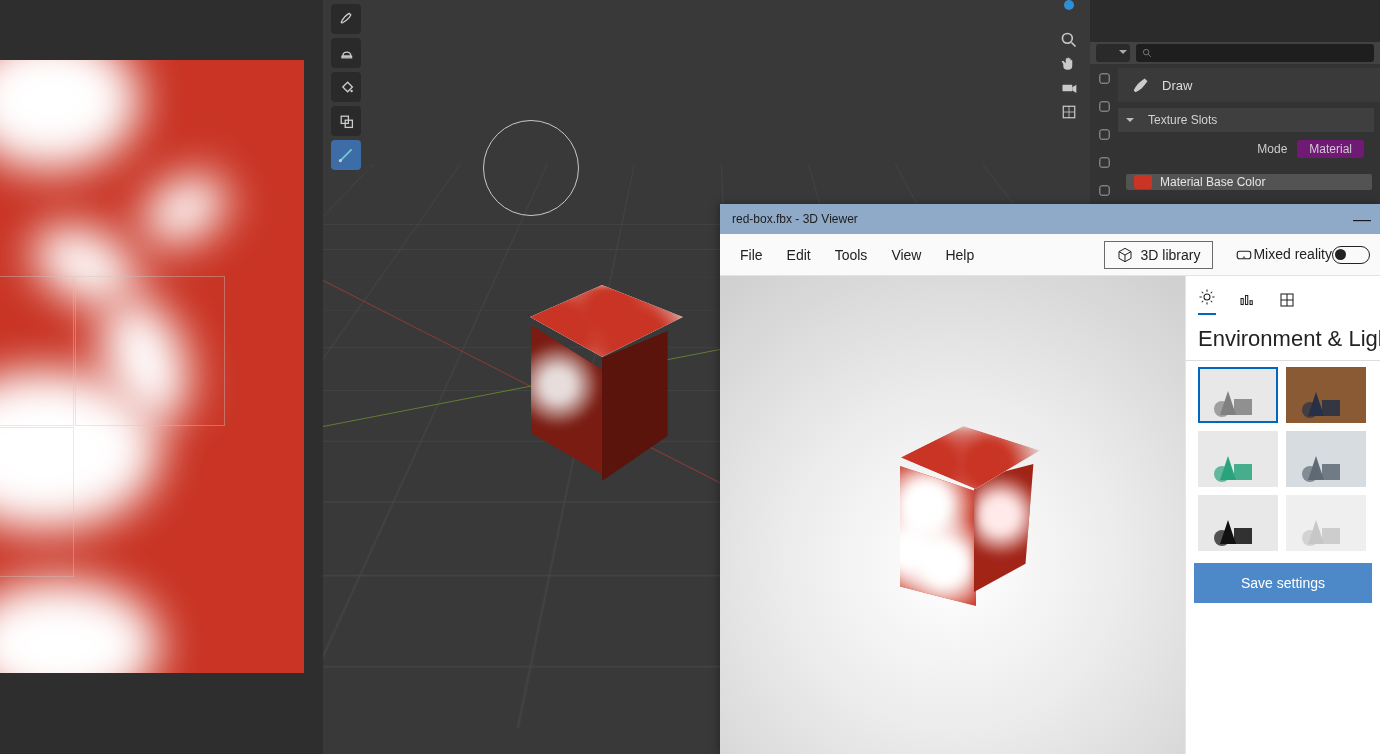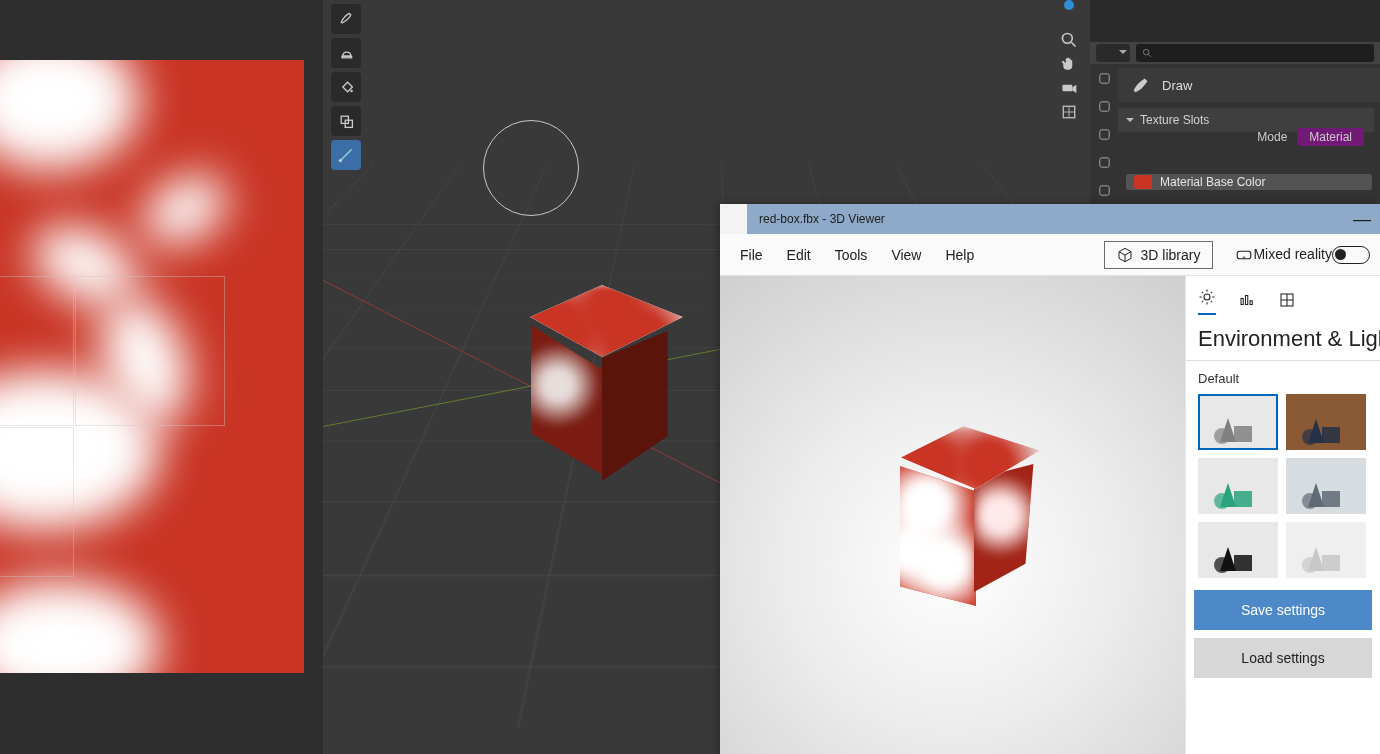--- a/index.html
+++ b/index.html
@@ -129,45 +129,45 @@
   .vtab { width:28px; height:28px; display:flex; align-items:center; justify-content:center; cursor:pointer; }
   .vtab svg { width:15px; height:15px; fill:#aaa; }
   .draw-row {
     position:absolute; left:28px; top:68px; right:0; height:34px;
     display:flex; align-items:center; gap:10px; padding-left:12px; color:#ddd; font-size:13px;
     background:#3a3a3a;
   }
   .draw-row svg { width:22px; height:22px; fill:#ccc; }
   .panel-hd {
     position:absolute; left:28px; top:108px; right:6px; height:24px;
-    background:#3f3f3f; display:flex; align-items:center; gap:6px; padding-left:8px;
+    background:#3f3f3f; display:flex; align-items:center; gap:14px; padding-left:8px;
     color:#d2d2d2; font-size:12px;
   }
   .panel-hd .tri { width:0;height:0;border:4px solid transparent;border-top-color:#bbb; margin-top:4px;}
   .mode-row {
-    position:absolute; left:28px; top:124px; right:6px; height:26px;
+    position:absolute; left:28px; top:136px; right:6px; height:26px;
     display:flex; align-items:center; justify-content:flex-end; gap:10px; padding-right:10px;
     color:#ccc; font-size:12px;
   }
   .mode-btn { background:#701a75; padding:2px 12px; border-radius:3px; }
   .base-color-row {
     position:absolute; left:36px; top:174px; right:8px; height:16px;
     background:#535353; border-radius:2px; display:flex; align-items:center; gap:8px; padding:0 8px;
     color:#e5e5e5; font-size:12px;
   }
   .swatch { width:18px; height:14px; background:#c93424; border-radius:2px; }
 
   
   .win {
     position:absolute; left:720px; top:204px; width:660px; height:550px;
     background:#f3f3f3; box-shadow: -2px 0 8px rgba(0,0,0,.3);
   }
   .win-title {
     height:30px; background:#8fa9c8; display:flex; align-items:center; padding-left:12px;
-    color:#1d1d1d; font-size:12px;margin-left:27px;
+    color:#1d1d1d; font-size:12px;
   }
   .win-ctrl {
     position:absolute; right:0; top:0; height:30px; width:36px; display:flex; align-items:center; justify-content:center;
     color:#1d1d1d; font-size:18px; cursor:pointer;
   }
   .win-menu {
     height:42px; background:#fafafa; border-bottom:1px solid #e3e3e3;
     display:flex; align-items:center; padding:0 10px; gap:4px; font-size:14px; color:#222;
   }
   .win-menu .mi { padding:6px 10px; cursor:pointer; }
@@ -450,21 +450,20 @@
               <rect x="10" y="6" width="3" height="12"></rect>
               <rect x="16" y="13" width="3" height="5"></rect>
             </svg></span>
         <span class="t"><svg viewBox="0 0 24 24">
               <rect x="4" y="4" width="16" height="16"></rect>
               <path d="M4 12h16M12 4v16"></path>
             </svg></span>
       </div>
       <h2>Environment &amp; Lighting</h2>
       <div class="hr"></div>
-      <div class="sub">Default</div>
       <div class="thumbs" id="thumbs">
           <div class="th sel" style="background: rgb(232, 232, 232);">
             <svg viewBox="0 0 60 40">
               <polygon points="20,10 28,34 12,34" fill="#808080"></polygon>
               <rect x="26" y="18" width="18" height="16" fill="#808080" opacity="0.85"></rect>
               <circle cx="14" cy="28" r="8" fill="#808080" opacity="0.7"></circle>
             </svg>
           </div>
           <div class="th" style="background: rgb(138, 90, 52);">
             <svg viewBox="0 0 60 40">
@@ -496,16 +495,15 @@
           </div>
           <div class="th" style="background: rgb(239, 239, 239);">
             <svg viewBox="0 0 60 40">
               <polygon points="20,10 28,34 12,34" fill="#c7c7c7"></polygon>
               <rect x="26" y="18" width="18" height="16" fill="#c7c7c7" opacity="0.85"></rect>
               <circle cx="14" cy="28" r="8" fill="#c7c7c7" opacity="0.7"></circle>
             </svg>
           </div>
         </div>
       <div class="btn primary">Save settings</div>
-      <div class="btn secondary">Load settings</div>
     </div>
   </div>
 </div>
 
 </body></html>

